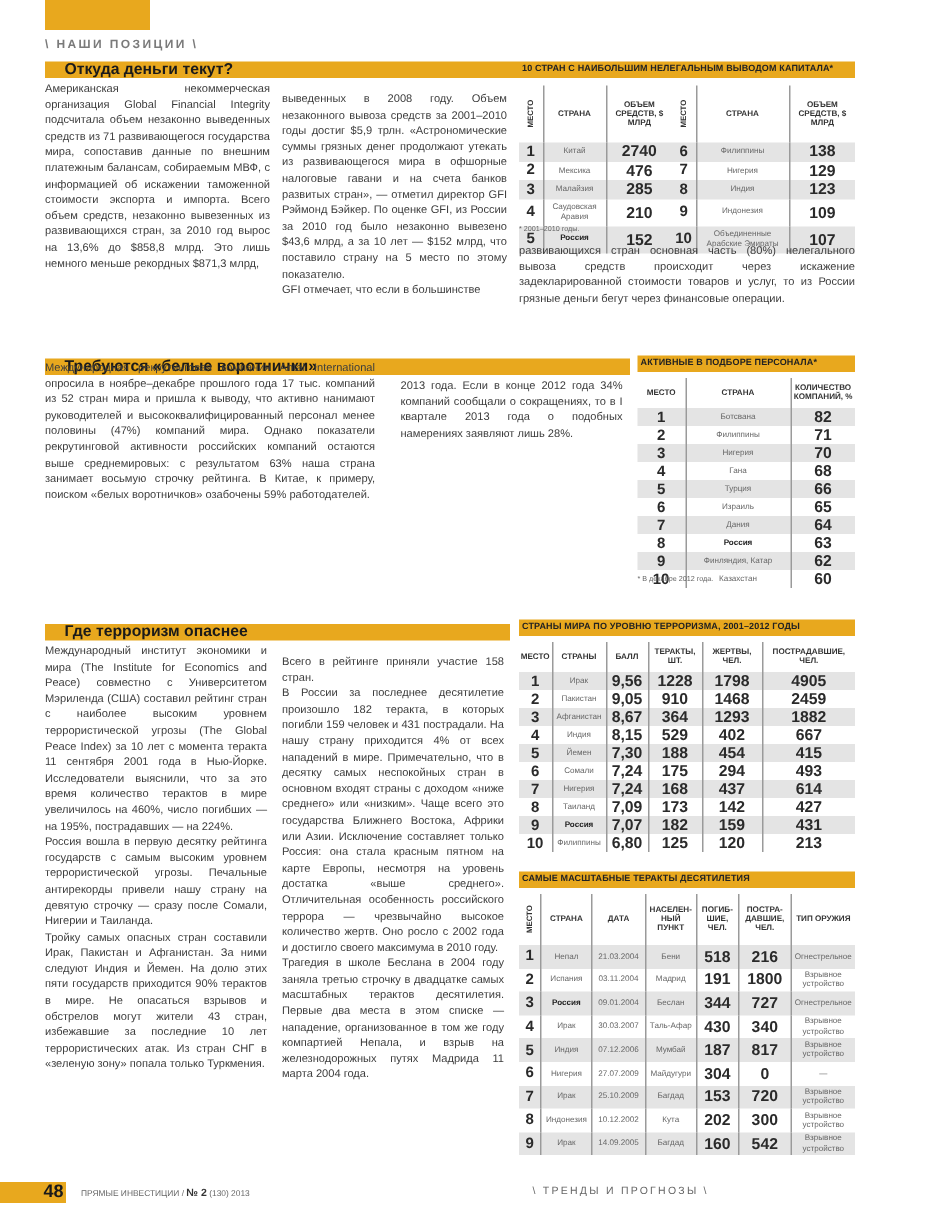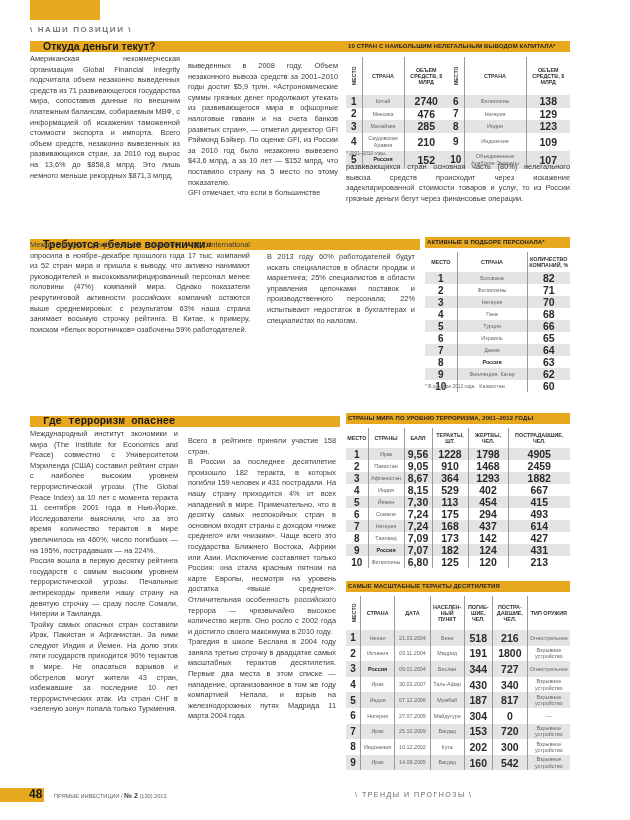--- a/index.html
+++ b/index.html
@@ -105,21 +105,21 @@
   <p>развивающихся стран основная часть (80%) нелегального вывоза средств происходит через искажение задекларированной стоимости товаров и услуг, то из России грязные деньги бегут через финансовые операции.</p>
 </div>
 
 <div class="art-head" style="left:30px;top:239px;width:390px;">
   <span>Требуются «белые воротнички»</span>
 </div>
 <div class="col" style="left:30px;top:240px;width:220px;">
   <p>Международная рекрутинговая компания Antal International опросила в ноябре–декабре прошлого года 17 тыс. компаний из 52 стран мира и пришла к выводу, что активно нанимают руководителей и высококвалифицированный персонал менее половины (47%) компаний мира. Однако показатели рекрутинговой активности российских компаний остаются выше среднемировых: с результатом 63% наша страна занимает восьмую строчку рейтинга. В Китае, к примеру, поиском «белых воротничков» озабочены 59% работодателей.</p>
 </div>
 <div class="col" style="left:267px;top:252px;width:148px;">
-  <p>В 2013 году 60% работодателей будут искать специалистов в области продаж и маркетинга; 25% специалистов в области управления цепочками поставок и производственного персонала; 22% испытывают недостаток в бухгалтерах и специалистах по налогам.</p>
+  <p>2013 года. Если в конце 2012 года 34% компаний сообщали о сокращениях, то в I квартале 2013 года о подобных намерениях заявляют лишь 28%.</p>
 </div>
 <div class="tbl-head" style="left:425px;top:237px;width:145px;">АКТИВНЫЕ В ПОДБОРЕ ПЕРСОНАЛА*</div>
 <table id="t2" style="left:425px;top:252px;width:145px;">
   <thead>
       <tr style="height:20px;">
     <th style="width:32px;">МЕСТО</th>
     <th class="vsep" style="width:70px;">СТРАНА</th>
     <th class="vsep" style="width:43px;">КОЛИЧЕСТВО КОМПАНИЙ, %</th>
   </tr>
     </thead>
@@ -171,21 +171,21 @@
       </tr>
       <tr style="height: 11.1px;">
         <td class="rank">10</td>
         <td class="small vsep">Казахстан</td>
         <td class="num-big vsep">60</td>
       </tr>
     </tbody>
 </table>
 <div class="note" style="left:425px;top:384px;">* В декабре 2012 года.</div>
 
-<div class="art-head" style="left:30px;top:416px;width:310px;font-family:Liberation Mono, monospace;">
+<div class="art-head" style="left:30px;top:416px;width:310px;">
   <span>Где терроризм опаснее</span>
 </div>
 <div class="col" style="left:30px;top:429px;width:148px;">
   <p>Международный институт экономики и мира (The Institute for Economics and Peace) совместно с Университетом Мэриленда (США) составил рейтинг стран с наиболее высоким уровнем террористической угрозы (The Global Peace Index) за 10 лет с момента теракта 11 сентября 2001 года в Нью-Йорке. Исследователи выяснили, что за это время количество терактов в мире увеличилось на 460%, число погибших — на 195%, пострадавших — на 224%.</p>
   <p>Россия вошла в первую десятку рейтинга государств с самым высоким уровнем террористической угрозы. Печальные антирекорды привели нашу страну на девятую строчку — сразу после Сомали, Нигерии и Таиланда.</p>
   <p>Тройку самых опасных стран составили Ирак, Пакистан и Афганистан. За ними следуют Индия и Йемен. На долю этих пяти государств приходится 90% терактов в мире. Не опасаться взрывов и обстрелов могут жители 43 стран, избежавшие за последние 10 лет террористических атак. Из стран СНГ в «зеленую зону» попала только Туркмения.</p>
 </div>
 <div class="col" style="left:188px;top:436px;width:148px;">
   <p>Всего в рейтинге приняли участие 158 стран.</p>
   <p>В России за последнее десятилетие произошло 182 теракта, в которых погибли 159 человек и 431 пострадали. На нашу страну приходится 4% от всех нападений в мире. Примечательно, что в десятку самых неспокойных стран в основном входят страны с доходом «ниже среднего» или «низким». Чаще всего это государства Ближнего Востока, Африки или Азии. Исключение составляет только Россия: она стала красным пятном на карте Европы, несмотря на уровень достатка «выше среднего». Отличительная особенность российского террора — чрезвычайно высокое количество жертв. Оно росло с 2002 года и достигло своего максимума в 2010 году.</p>
@@ -233,21 +233,21 @@
         <td class="small vsep">Индия</td>
         <td class="num-big vsep">8,15</td>
         <td class="num-big vsep">529</td>
         <td class="num-big vsep">402</td>
         <td class="num-big vsep">667</td>
       </tr>
       <tr class="alt" style="height: 11.6px;">
         <td class="rank">5</td>
         <td class="small vsep">Йемен</td>
         <td class="num-big vsep">7,30</td>
-        <td class="num-big vsep">113</td>
+        <td class="num-big vsep">188</td>
         <td class="num-big vsep">454</td>
         <td class="num-big vsep">415</td>
       </tr>
       <tr style="height: 11.6px;">
         <td class="rank">6</td>
         <td class="small vsep">Сомали</td>
         <td class="num-big vsep">7,24</td>
         <td class="num-big vsep">175</td>
         <td class="num-big vsep">294</td>
         <td class="num-big vsep">493</td>
@@ -266,21 +266,21 @@
         <td class="num-big vsep">7,09</td>
         <td class="num-big vsep">173</td>
         <td class="num-big vsep">142</td>
         <td class="num-big vsep">427</td>
       </tr>
       <tr class="alt" style="height: 11.6px;">
         <td class="rank">9</td>
         <td class="small vsep bold">Россия</td>
         <td class="num-big vsep">7,07</td>
         <td class="num-big vsep">182</td>
-        <td class="num-big vsep">124</td>
+        <td class="num-big vsep">159</td>
         <td class="num-big vsep">431</td>
       </tr>
       <tr style="height: 11.6px;">
         <td class="rank">10</td>
         <td class="small vsep">Филиппины</td>
         <td class="num-big vsep">6,80</td>
         <td class="num-big vsep">125</td>
         <td class="num-big vsep">120</td>
         <td class="num-big vsep">213</td>
       </tr>

